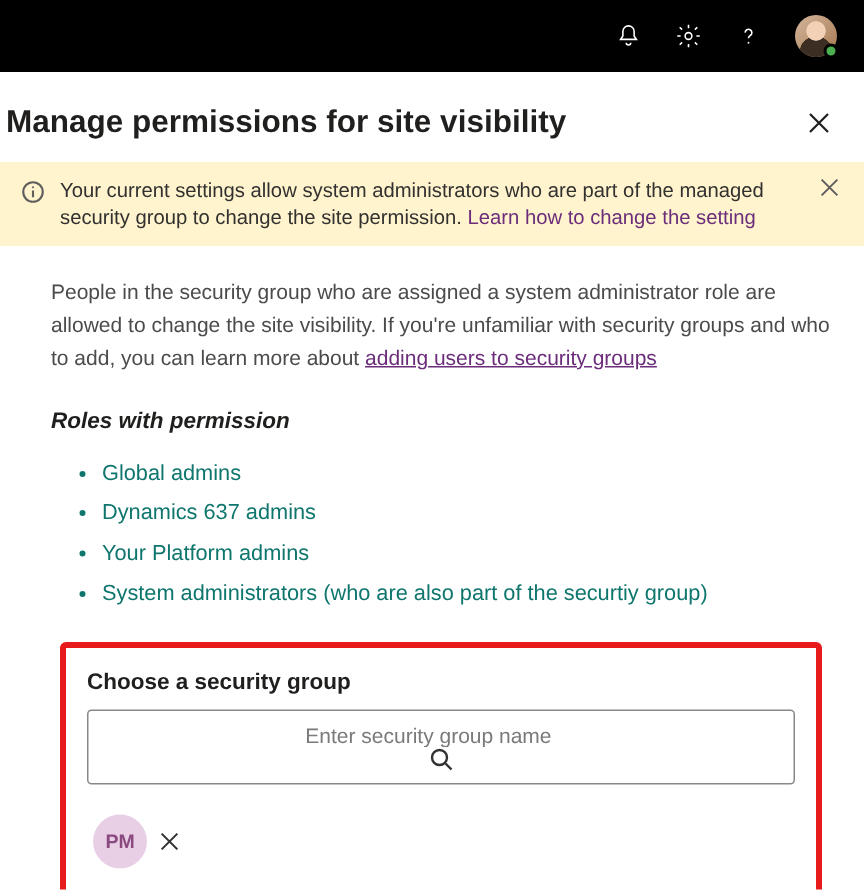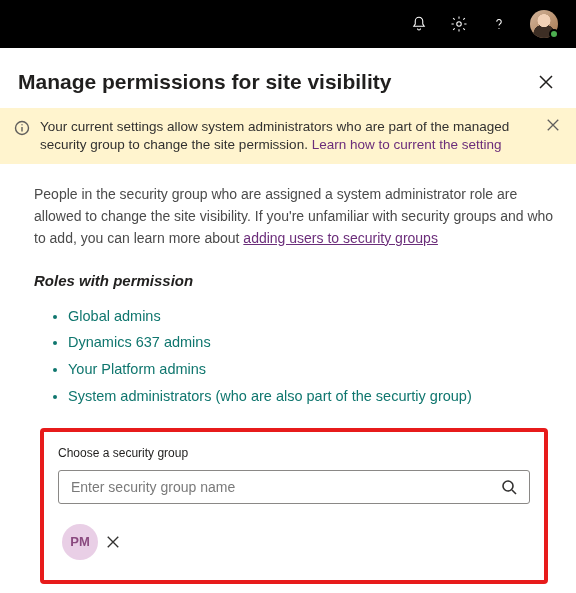--- a/index.html
+++ b/index.html
@@ -69,21 +69,21 @@
       border-radius: 50%;
     }
     .panel {
       background: #fff;
       padding: 0;
     }
     .panel-header {
       display: flex;
       align-items: center;
       justify-content: space-between;
-      padding: 22px 22px 14px 18px;
+      padding: 22px 22px 14px 4px;
     }
     .panel-title {
       font-size: 21px;
       font-weight: 600;
       color: #201f1e;
     }
     .close-x {
       width: 16px;
       height: 16px;
       cursor: pointer;
@@ -167,32 +167,33 @@
       color: #0f766e;
       line-height: 1.85;
     }
     .highlight-box {
       border: 4px solid #e71b1b;
       border-radius: 4px;
       margin: 0 6px 0 6px;
       padding: 14px 14px 18px 14px;
     }
     .choose-title {
-      font-size: 12px;
-      font-weight: 400;
+      font-size: 15px;
+      font-weight: 700;
       color: #201f1e;
       margin-bottom: 10px;
     }
     .search-field {
       display: flex;
       align-items: center;
       border: 1px solid #8a8886;
       border-radius: 3px;
       padding: 8px 12px;
       margin-bottom: 18px;
+      flex-direction: column;
     }
     .search-field input {
       flex: 1;
       border: none;
       outline: none;
       font-size: 14px;
       color: #323130;
       background: transparent;
     }
     .search-field input::placeholder {
@@ -293,21 +294,21 @@
 
   <div class="info-banner">
     <div class="info-icon">
       <svg viewBox="0 0 16 16">
           <circle cx="8" cy="8" r="6.5"></circle>
           <line x1="8" y1="7" x2="8" y2="11.5"></line>
           <circle cx="8" cy="4.8" r="0.7" fill="#605e5c" stroke="none"></circle>
         </svg>
     </div>
     <div class="text">
-      <span>Your current settings allow system administrators who are part of the managed security group to change the site permission. </span><a href="#">Learn how to current the setting</a>
+      <span>Your current settings allow system administrators who are part of the managed security group to change the site permission. </span><a href="#">Learn how to change the setting</a>
     </div>
     <div class="banner-close">
       <svg viewBox="0 0 16 16">
           <path d="M2 2l12 12M14 2L2 14"></path>
         </svg>
     </div>
   </div>
 
   <div class="body">
     <p class="intro">

